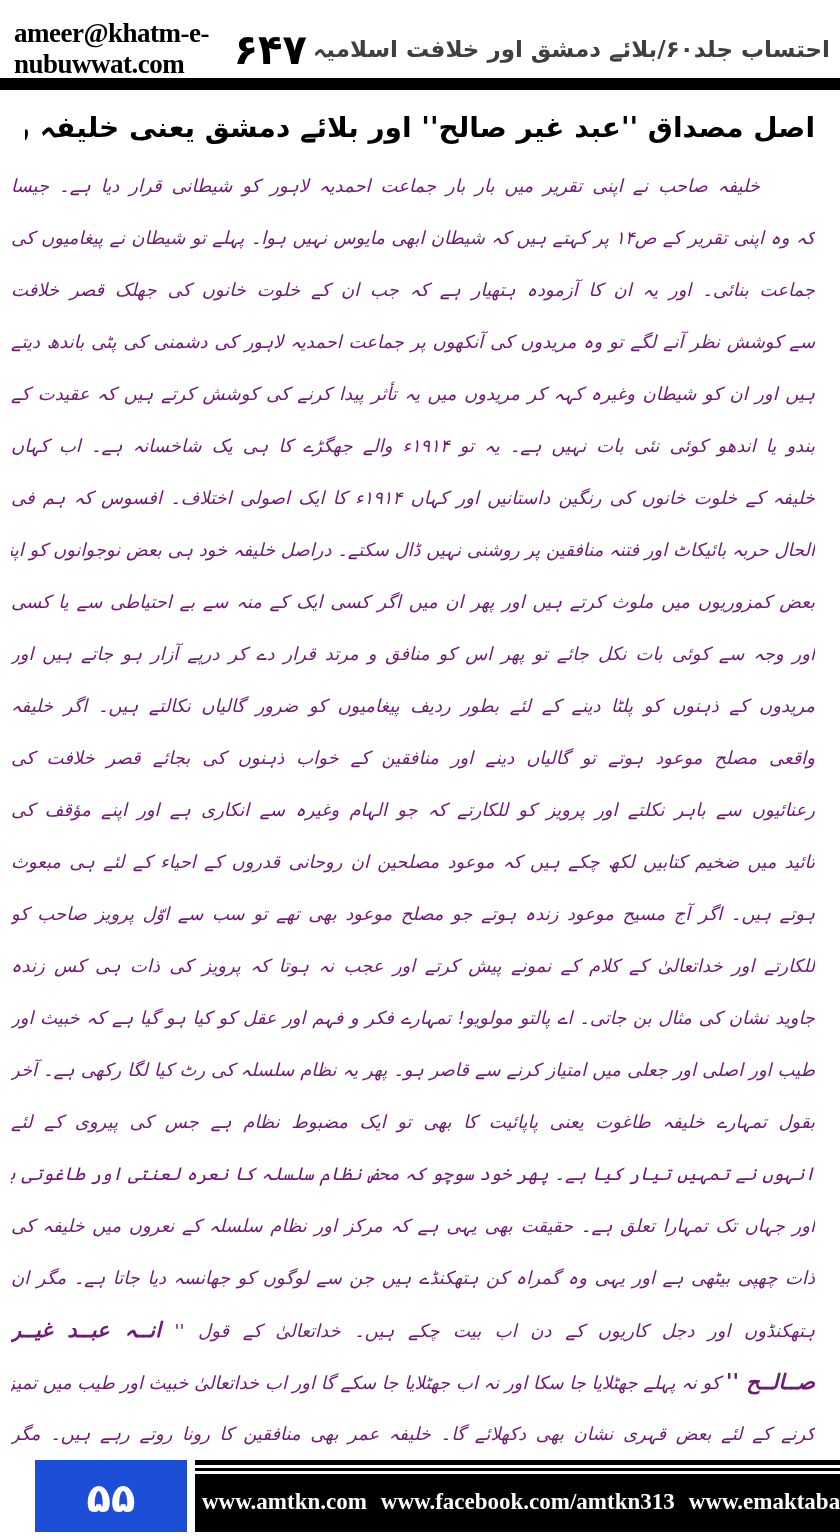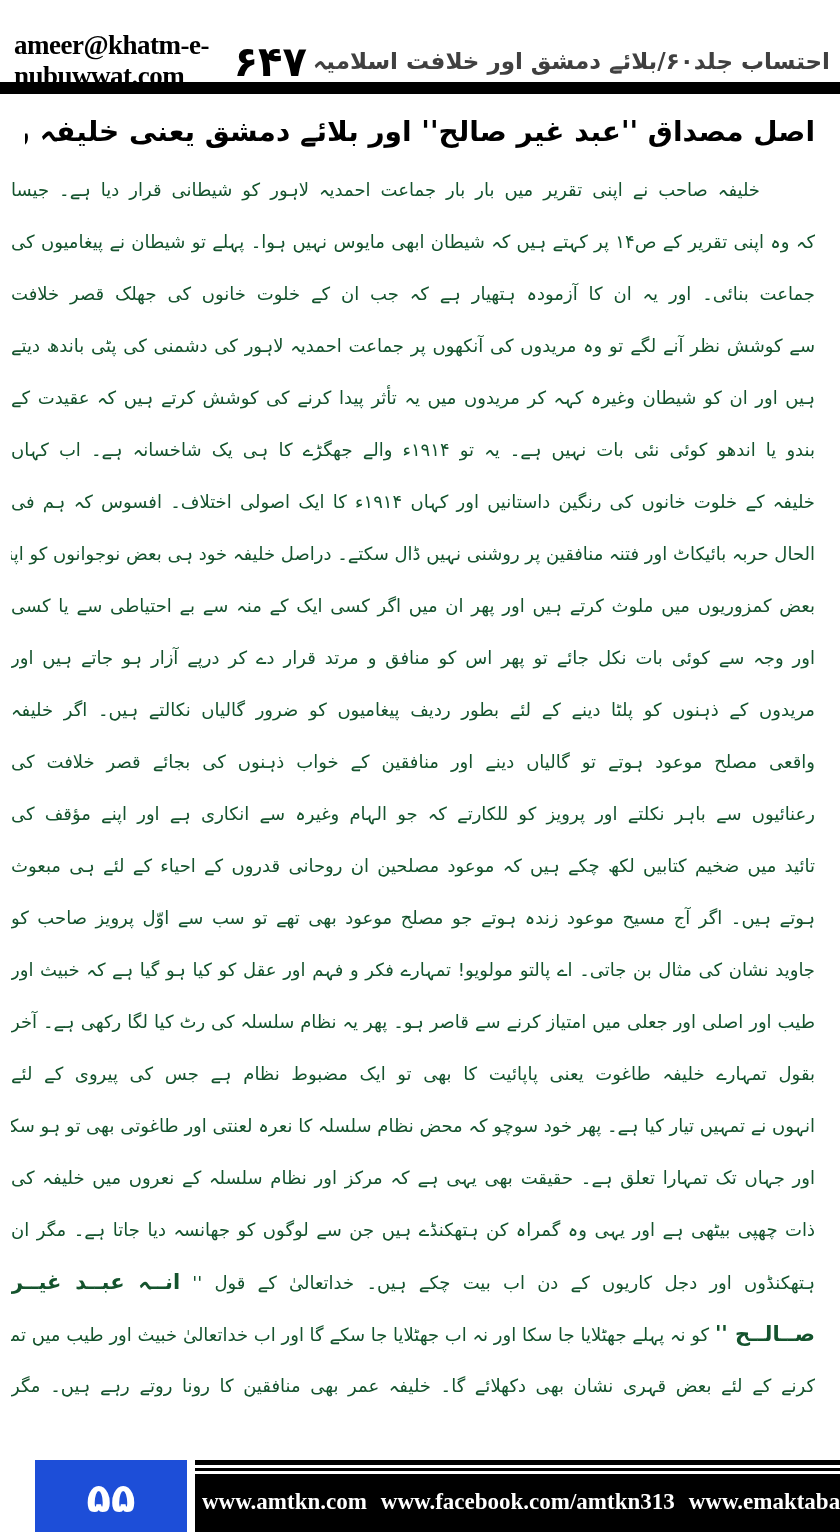--- a/index.html
+++ b/index.html
@@ -6,27 +6,26 @@
   .page {
     position: relative;
     width: 840px; height: 1540px;
     margin: 0 auto;
     background: #ffffff;
     overflow: hidden;
     font-family: "DejaVu Sans", sans-serif;
   }
   
   .hdr {
-    height: 62px;
+    height: 78px;
     display: flex;
     align-items: center;
     justify-content: space-between;
     padding: 20px 10px 0 14px;
     box-sizing: border-box;
-    margin-top: 20px;
   }
   .hdr-email {
     font-family: "Liberation Serif", serif;
     font-weight: bold;
     font-size: 27px;
     color: #000;
     letter-spacing: -0.5px;
   }
   .hdr-pageno {
     font-weight: bold;
@@ -53,21 +52,22 @@
     font-weight: bold;
     font-size: 28px;
     color: #000;
     white-space: nowrap;
     overflow: hidden;
   }
   
   .body-text {
     direction: rtl;
     margin: 6px 25px 0 11px;
-    color: #14532d;
+    color: #701a75;
+    font-style: italic;
   }
   .line {
     height: 52px;
     line-height: 52px;
     font-size: 18px;
     text-align: justify;
     text-align-last: justify;
     white-space: nowrap;
     overflow: hidden;
   }
@@ -138,20 +138,21 @@
     <div class="line">بندو یا اندھو کوئی نئی بات نہیں ہے۔ یہ تو ۱۹۱۴ء والے جھگڑے کا ہی یک شاخسانہ ہے۔ اب کہاں</div>
     <div class="line">خلیفہ کے خلوت خانوں کی رنگین داستانیں اور کہاں ۱۹۱۴ء کا ایک اصولی اختلاف۔ افسوس کہ ہم فی</div>
     <div class="line">الحال حربہ بائیکاٹ اور فتنہ منافقین پر روشنی نہیں ڈال سکتے۔ دراصل خلیفہ خود ہی بعض نوجوانوں کو اپنی</div>
     <div class="line">بعض کمزوریوں میں ملوث کرتے ہیں اور پھر ان میں اگر کسی ایک کے منہ سے بے احتیاطی سے یا کسی</div>
     <div class="line">اور وجہ سے کوئی بات نکل جائے تو پھر اس کو منافق و مرتد قرار دے کر درپے آزار ہو جاتے ہیں اور</div>
     <div class="line">مریدوں کے ذہنوں کو پلٹا دینے کے لئے بطور ردیف پیغامیوں کو ضرور گالیاں نکالتے ہیں۔ اگر خلیفہ</div>
     <div class="line">واقعی مصلح موعود ہوتے تو گالیاں دینے اور منافقین کے خواب ذہنوں کی بجائے قصر خلافت کی</div>
     <div class="line">رعنائیوں سے باہر نکلتے اور پرویز کو للکارتے کہ جو الہام وغیرہ سے انکاری ہے اور اپنے مؤقف کی</div>
     <div class="line">تائید میں ضخیم کتابیں لکھ چکے ہیں کہ موعود مصلحین ان روحانی قدروں کے احیاء کے لئے ہی مبعوث</div>
     <div class="line">ہوتے ہیں۔ اگر آج مسیح موعود زندہ ہوتے جو مصلح موعود بھی تھے تو سب سے اوّل پرویز صاحب کو</div>
+    <div class="line">للکارتے اور خداتعالیٰ کے کلام کے نمونے پیش کرتے اور عجب نہ ہوتا کہ پرویز کی ذات ہی کس زندہ</div>
     <div class="line">جاوید نشان کی مثال بن جاتی۔ اے پالتو مولویو! تمہارے فکر و فہم اور عقل کو کیا ہو گیا ہے کہ خبیث اور</div>
     <div class="line">طیب اور اصلی اور جعلی میں امتیاز کرنے سے قاصر ہو۔ پھر یہ نظام سلسلہ کی رٹ کیا لگا رکھی ہے۔ آخر</div>
     <div class="line">بقول تمہارے خلیفہ طاغوت یعنی پاپائیت کا بھی تو ایک مضبوط نظام ہے جس کی پیروی کے لئے</div>
     <div class="line">انہوں نے تمہیں تیار کیا ہے۔ پھر خود سوچو کہ محض نظام سلسلہ کا نعرہ لعنتی اور طاغوتی بھی تو ہو سکتا ہے</div>
     <div class="line">اور جہاں تک تمہارا تعلق ہے۔ حقیقت بھی یہی ہے کہ مرکز اور نظام سلسلہ کے نعروں میں خلیفہ کی</div>
     <div class="line">ذات چھپی بیٹھی ہے اور یہی وہ گمراہ کن ہتھکنڈے ہیں جن سے لوگوں کو جھانسہ دیا جاتا ہے۔ مگر ان</div>
     <div class="line"><span>ہتھکنڈوں اور دجل کاریوں کے دن اب بیت چکے ہیں۔ خداتعالیٰ کے قول '' </span><span class="quote-bold">انــہ عبــد غیــر</span></div>
     <div class="line"><span class="quote-bold">صــالــح ''</span><span> کو نہ پہلے جھٹلایا جا سکا اور نہ اب جھٹلایا جا سکے گا اور اب خداتعالیٰ خبیث اور طیب میں تمیز</span></div>
     <div class="line">کرنے کے لئے بعض قہری نشان بھی دکھلائے گا۔ خلیفہ عمر بھی منافقین کا رونا روتے رہے ہیں۔ مگر</div>
   </div>

